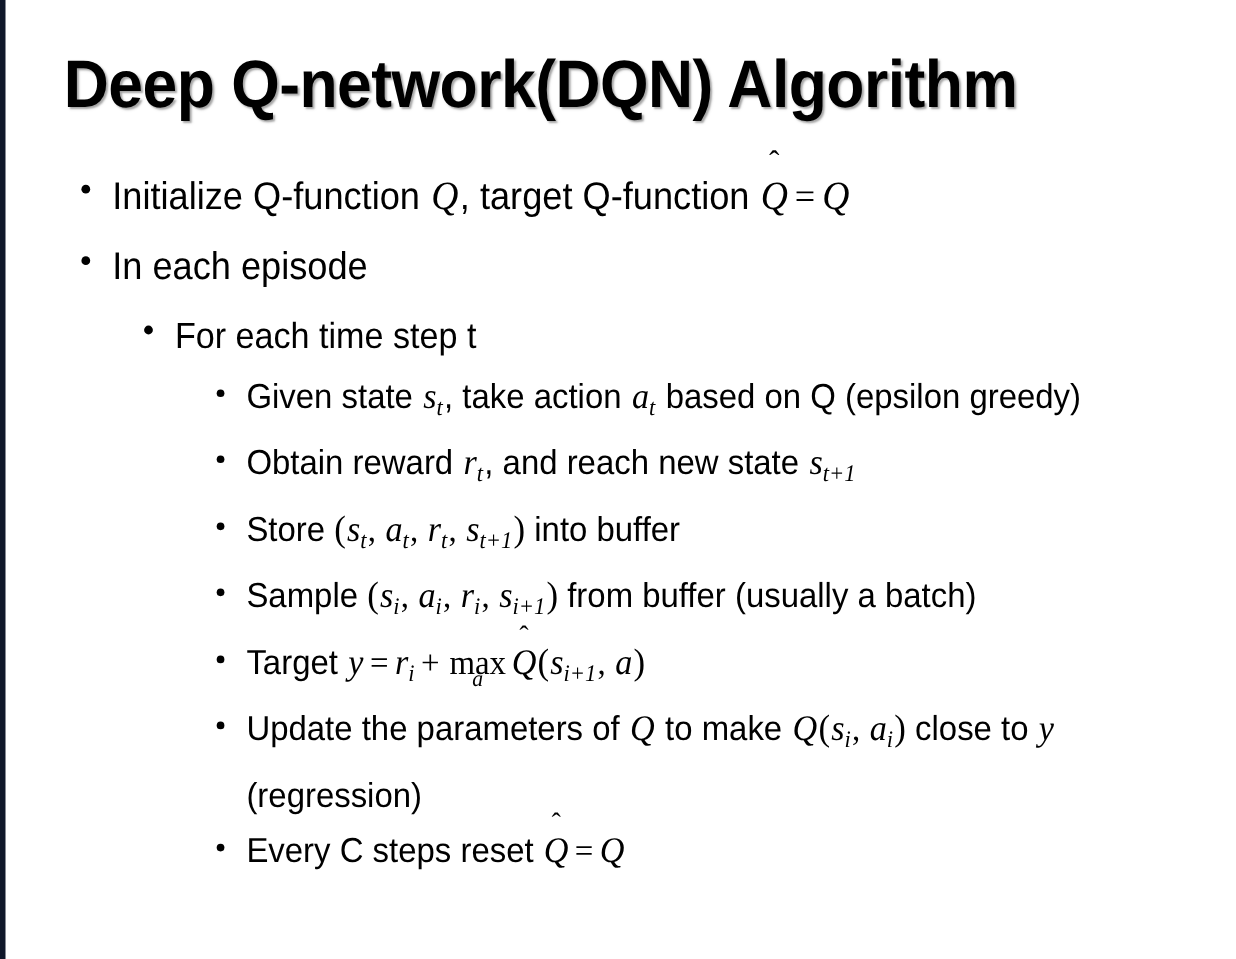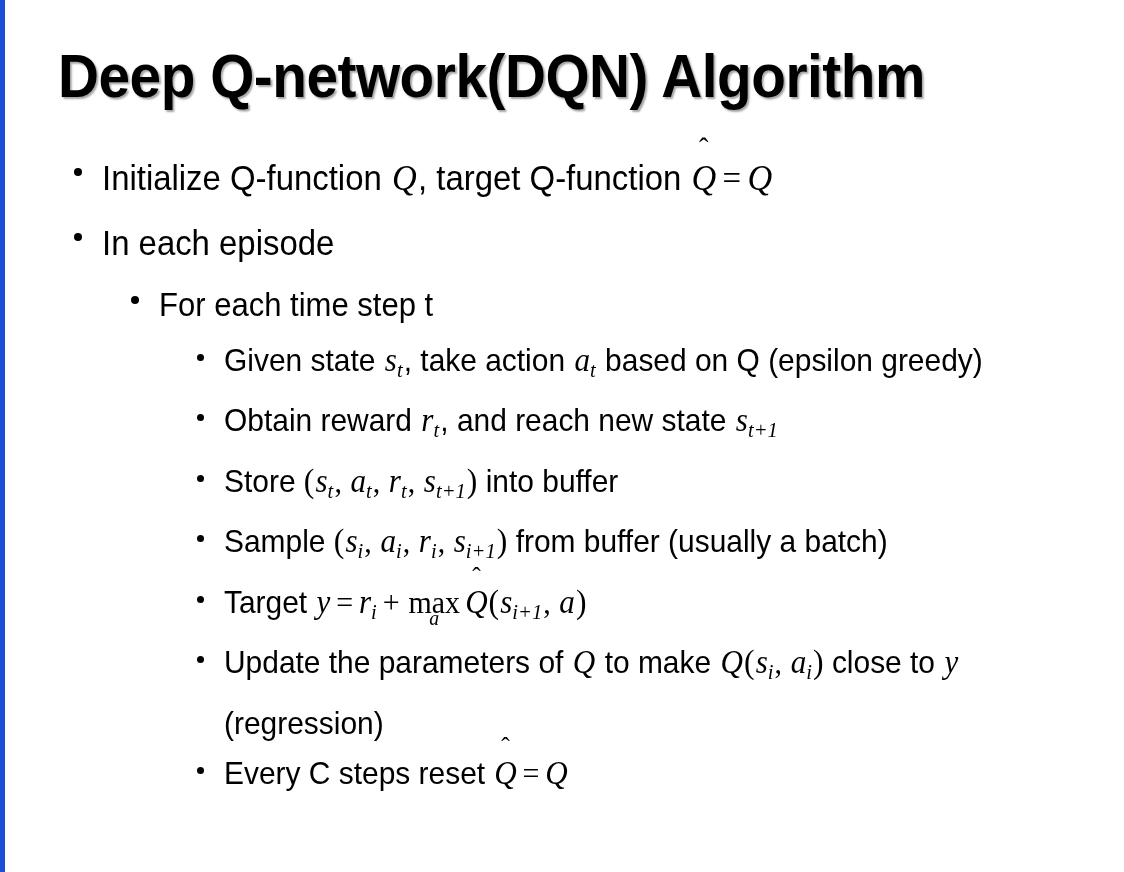--- a/index.html
+++ b/index.html
@@ -10,21 +10,21 @@
   body {
     font-family: "Liberation Sans", sans-serif;
   }
   #slide {
     position: relative;
     width: 1124px;
     height: 872px;
     background: #ffffff;
     overflow: hidden;
     box-sizing: border-box;
-    border-left: 5px solid #1d4ed8;
+    border-left: 5px solid #0f172a;
   }
 
   
   .slide-title {
     position: absolute;
     left: 53px;
     top: 44px;
     font-family: "Liberation Sans", sans-serif;
     font-weight: bold;
     font-size: 61px;

